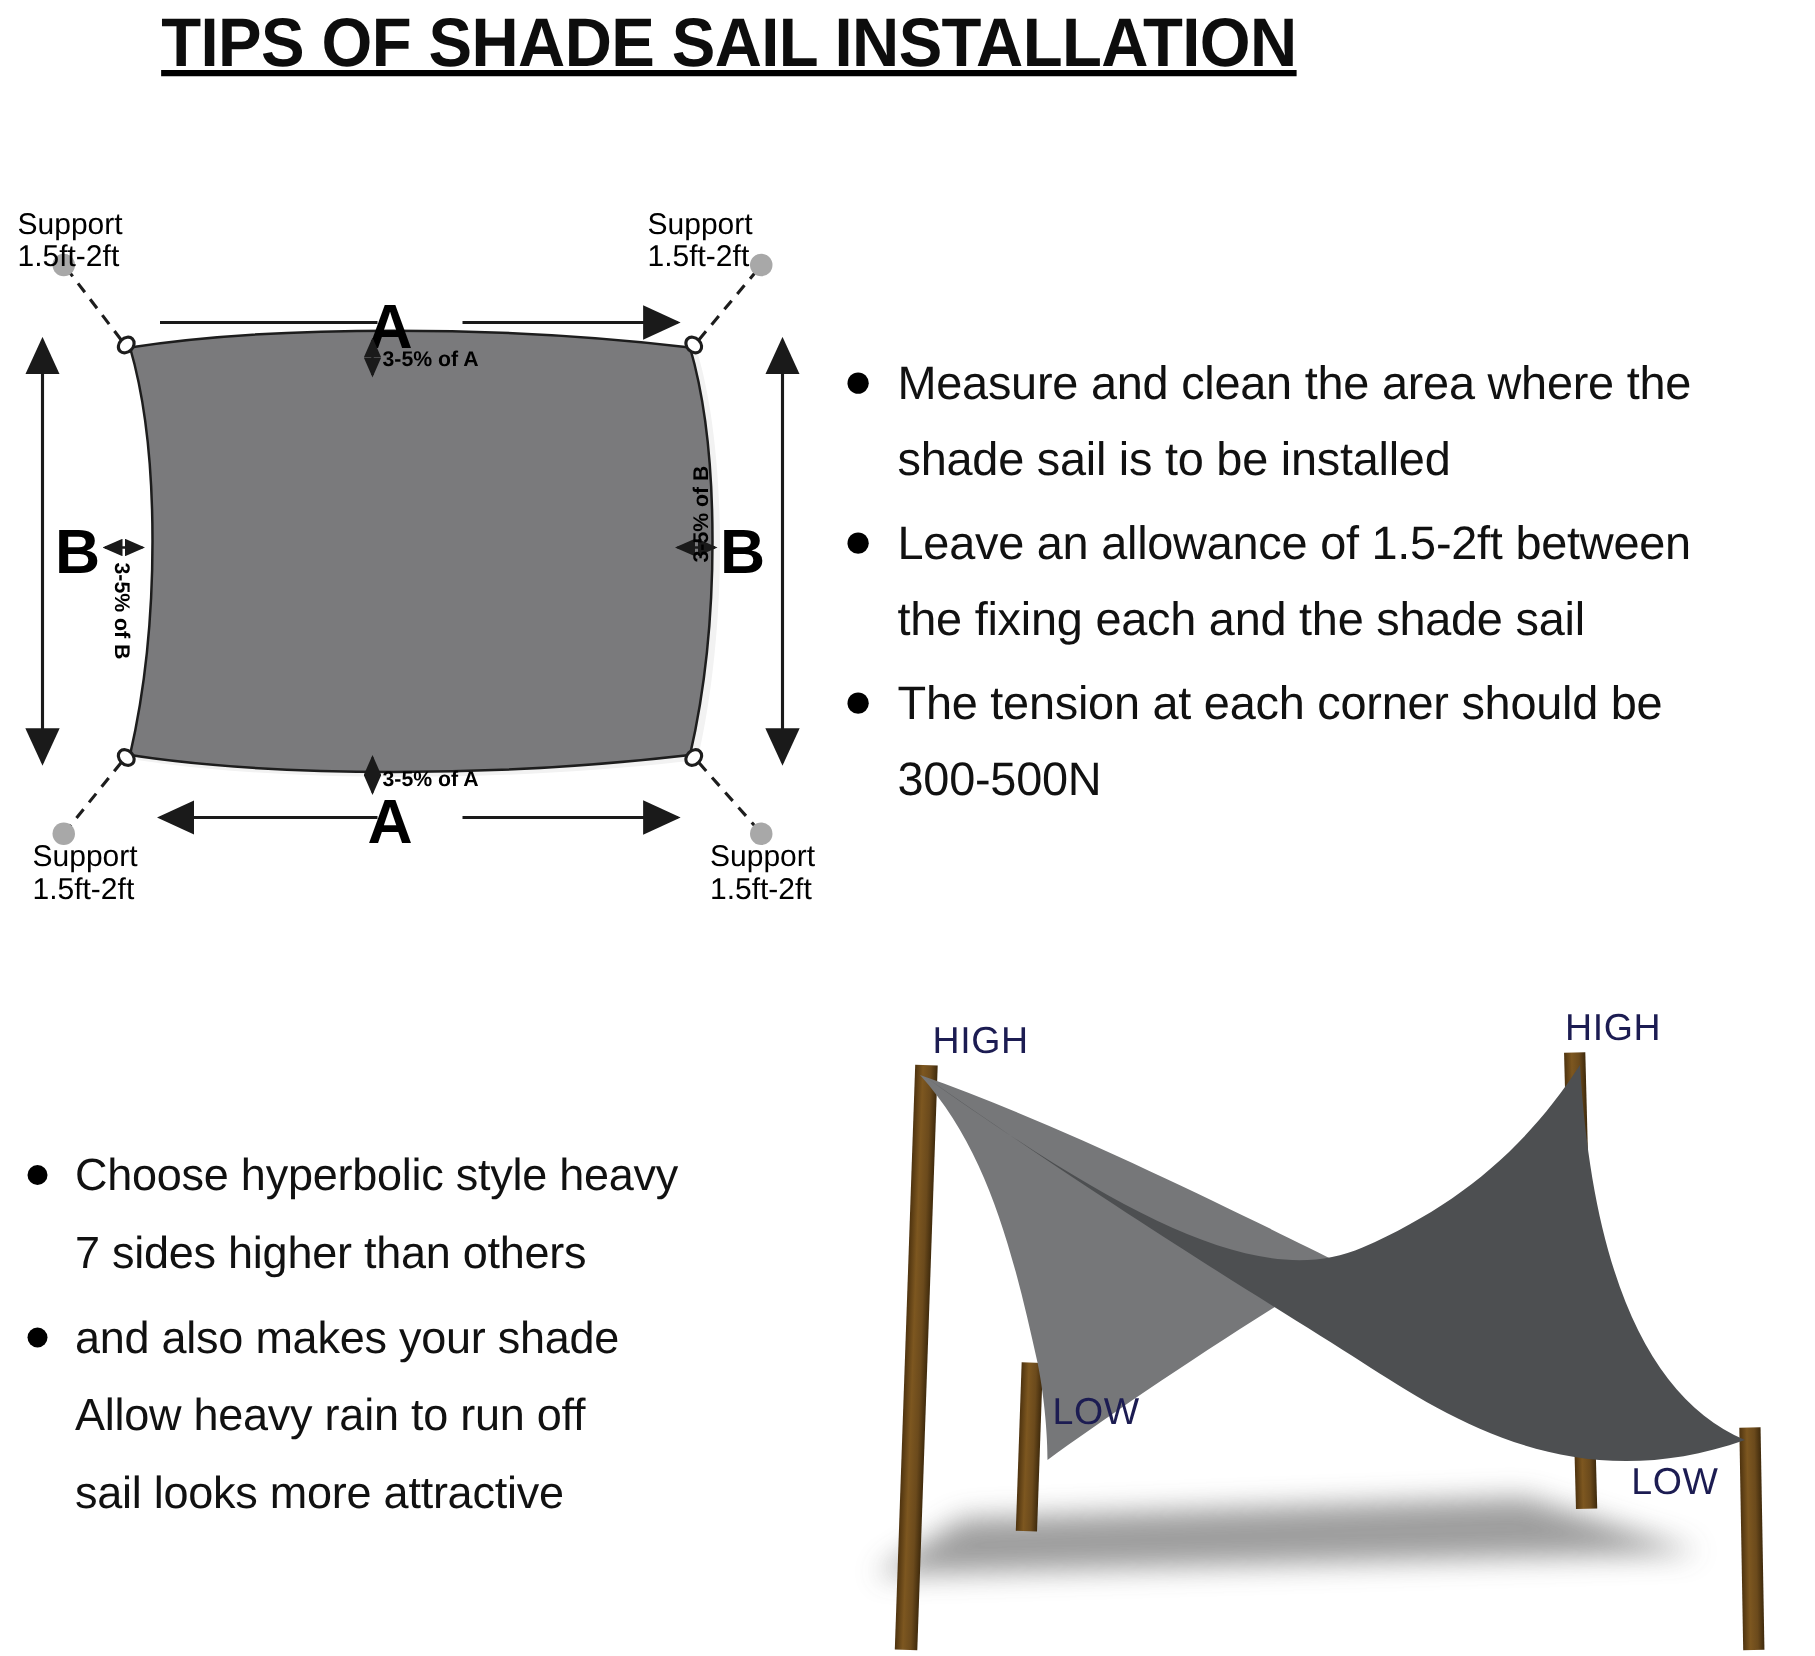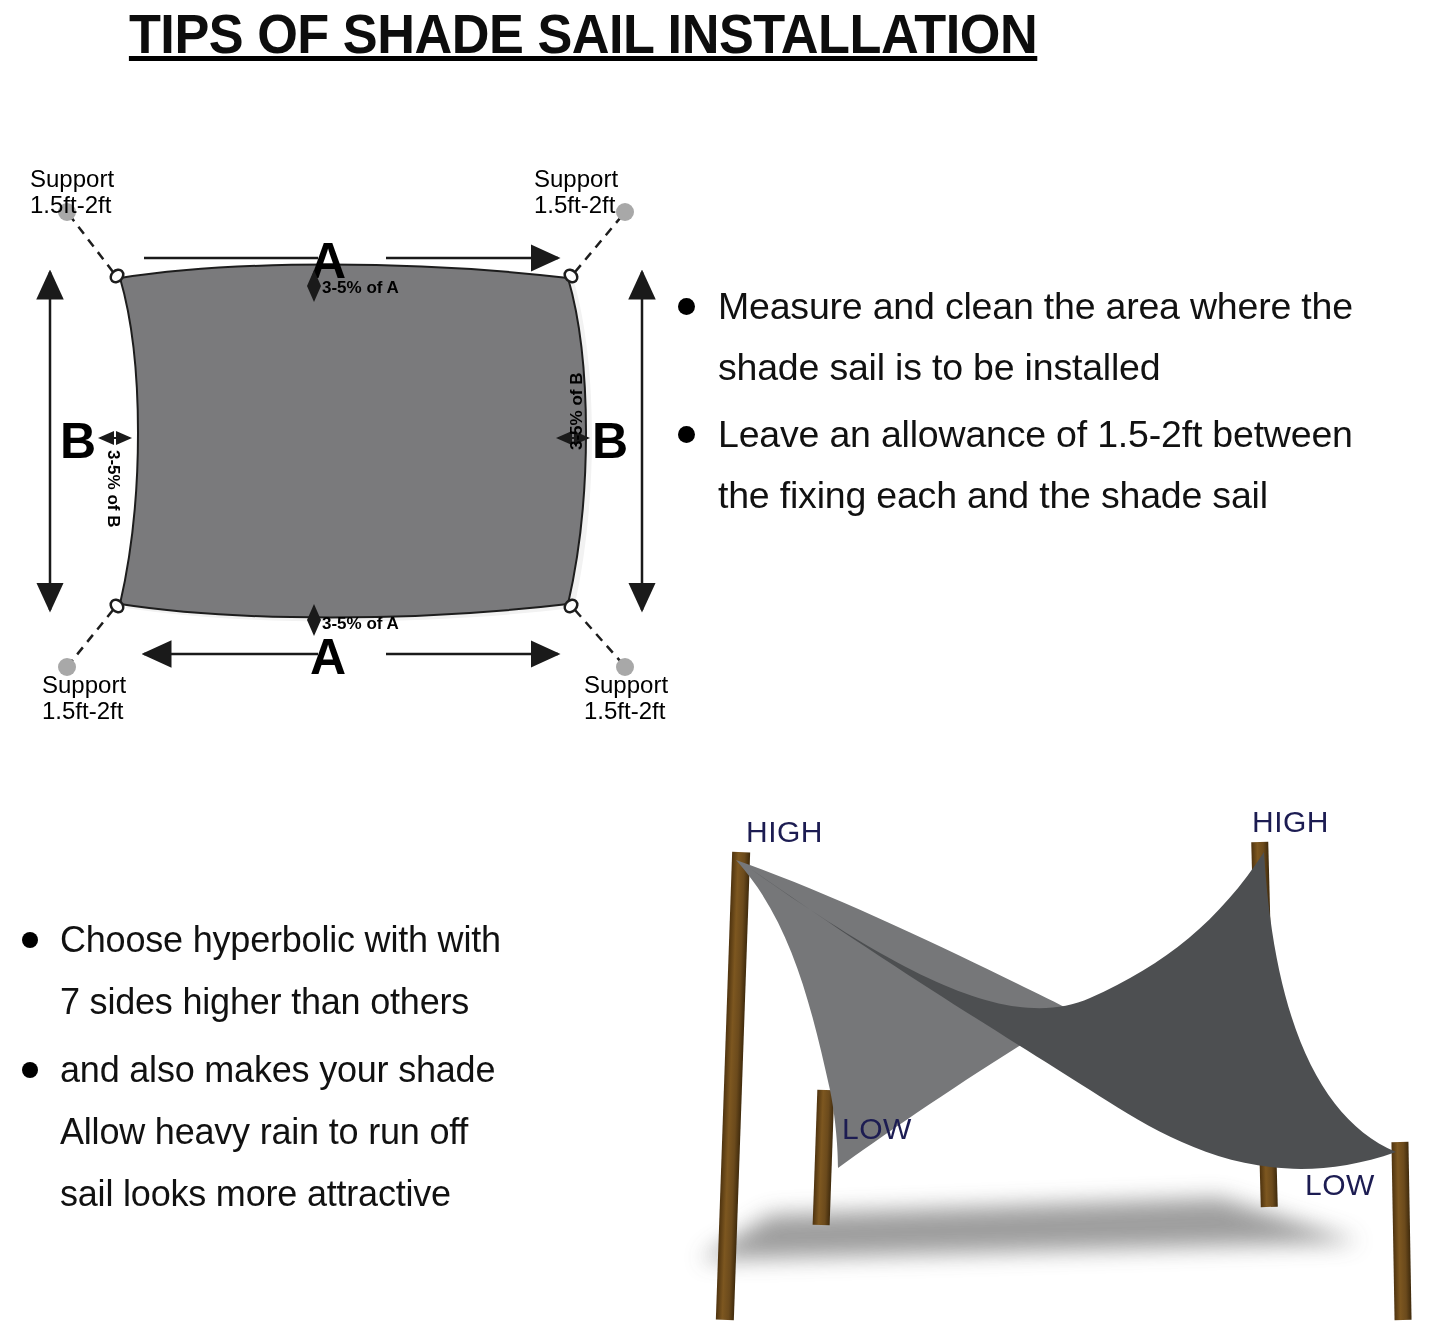--- a/index.html
+++ b/index.html
@@ -33,21 +33,21 @@
     font-size: 55px;
     letter-spacing: -0.5px;
     line-height: 1;
     color: #0d0d0d;
     transform: scaleX(0.95);
     transform-origin: center;
     white-space: nowrap;
   }
 
   
-  .panel { position: absolute; padding-left: 16px; }
+  .panel { position: absolute; }
 
   #rect-sail-panel { left: 0; top: 160; width: 660px; height: 580px; }
   #rect-sail-panel { top: 160px; }
 
   #tips-list-panel {
     position: absolute;
     left: 648px;
     top: 262px;
     width: 804px;
     height: 420px;
@@ -249,28 +249,33 @@
     <li class="bullet-item">
       <span class="bullet-dot"></span>
       <div class="bullet-text">Measure and clean the area where the</div>
       <div class="bullet-text">shade sail is to be installed</div>
     </li>
     <li class="bullet-item">
       <span class="bullet-dot"></span>
       <div class="bullet-text">Leave an allowance of 1.5-2ft between</div>
       <div class="bullet-text">the fixing each and the shade sail</div>
     </li>
+    <li class="bullet-item">
+      <span class="bullet-dot"></span>
+      <div class="bullet-text">The tension at each corner should be</div>
+      <div class="bullet-text">300-500N</div>
+    </li>
   </ul>
 </div>
 
 <div id="style-list-panel">
   <ul class="bullet-list">
     <li class="bullet-item">
       <span class="bullet-dot"></span>
-      <div class="bullet-text">Choose hyperbolic with with</div>
+      <div class="bullet-text">Choose hyperbolic style heavy</div>
       <div class="bullet-text">7 sides higher than others</div>
     </li>
     <li class="bullet-item">
       <span class="bullet-dot"></span>
       <div class="bullet-text">and also makes your shade</div>
       <div class="bullet-text">Allow heavy rain to run off</div>
       <div class="bullet-text">sail looks more attractive</div>
     </li>
   </ul>
 </div>

